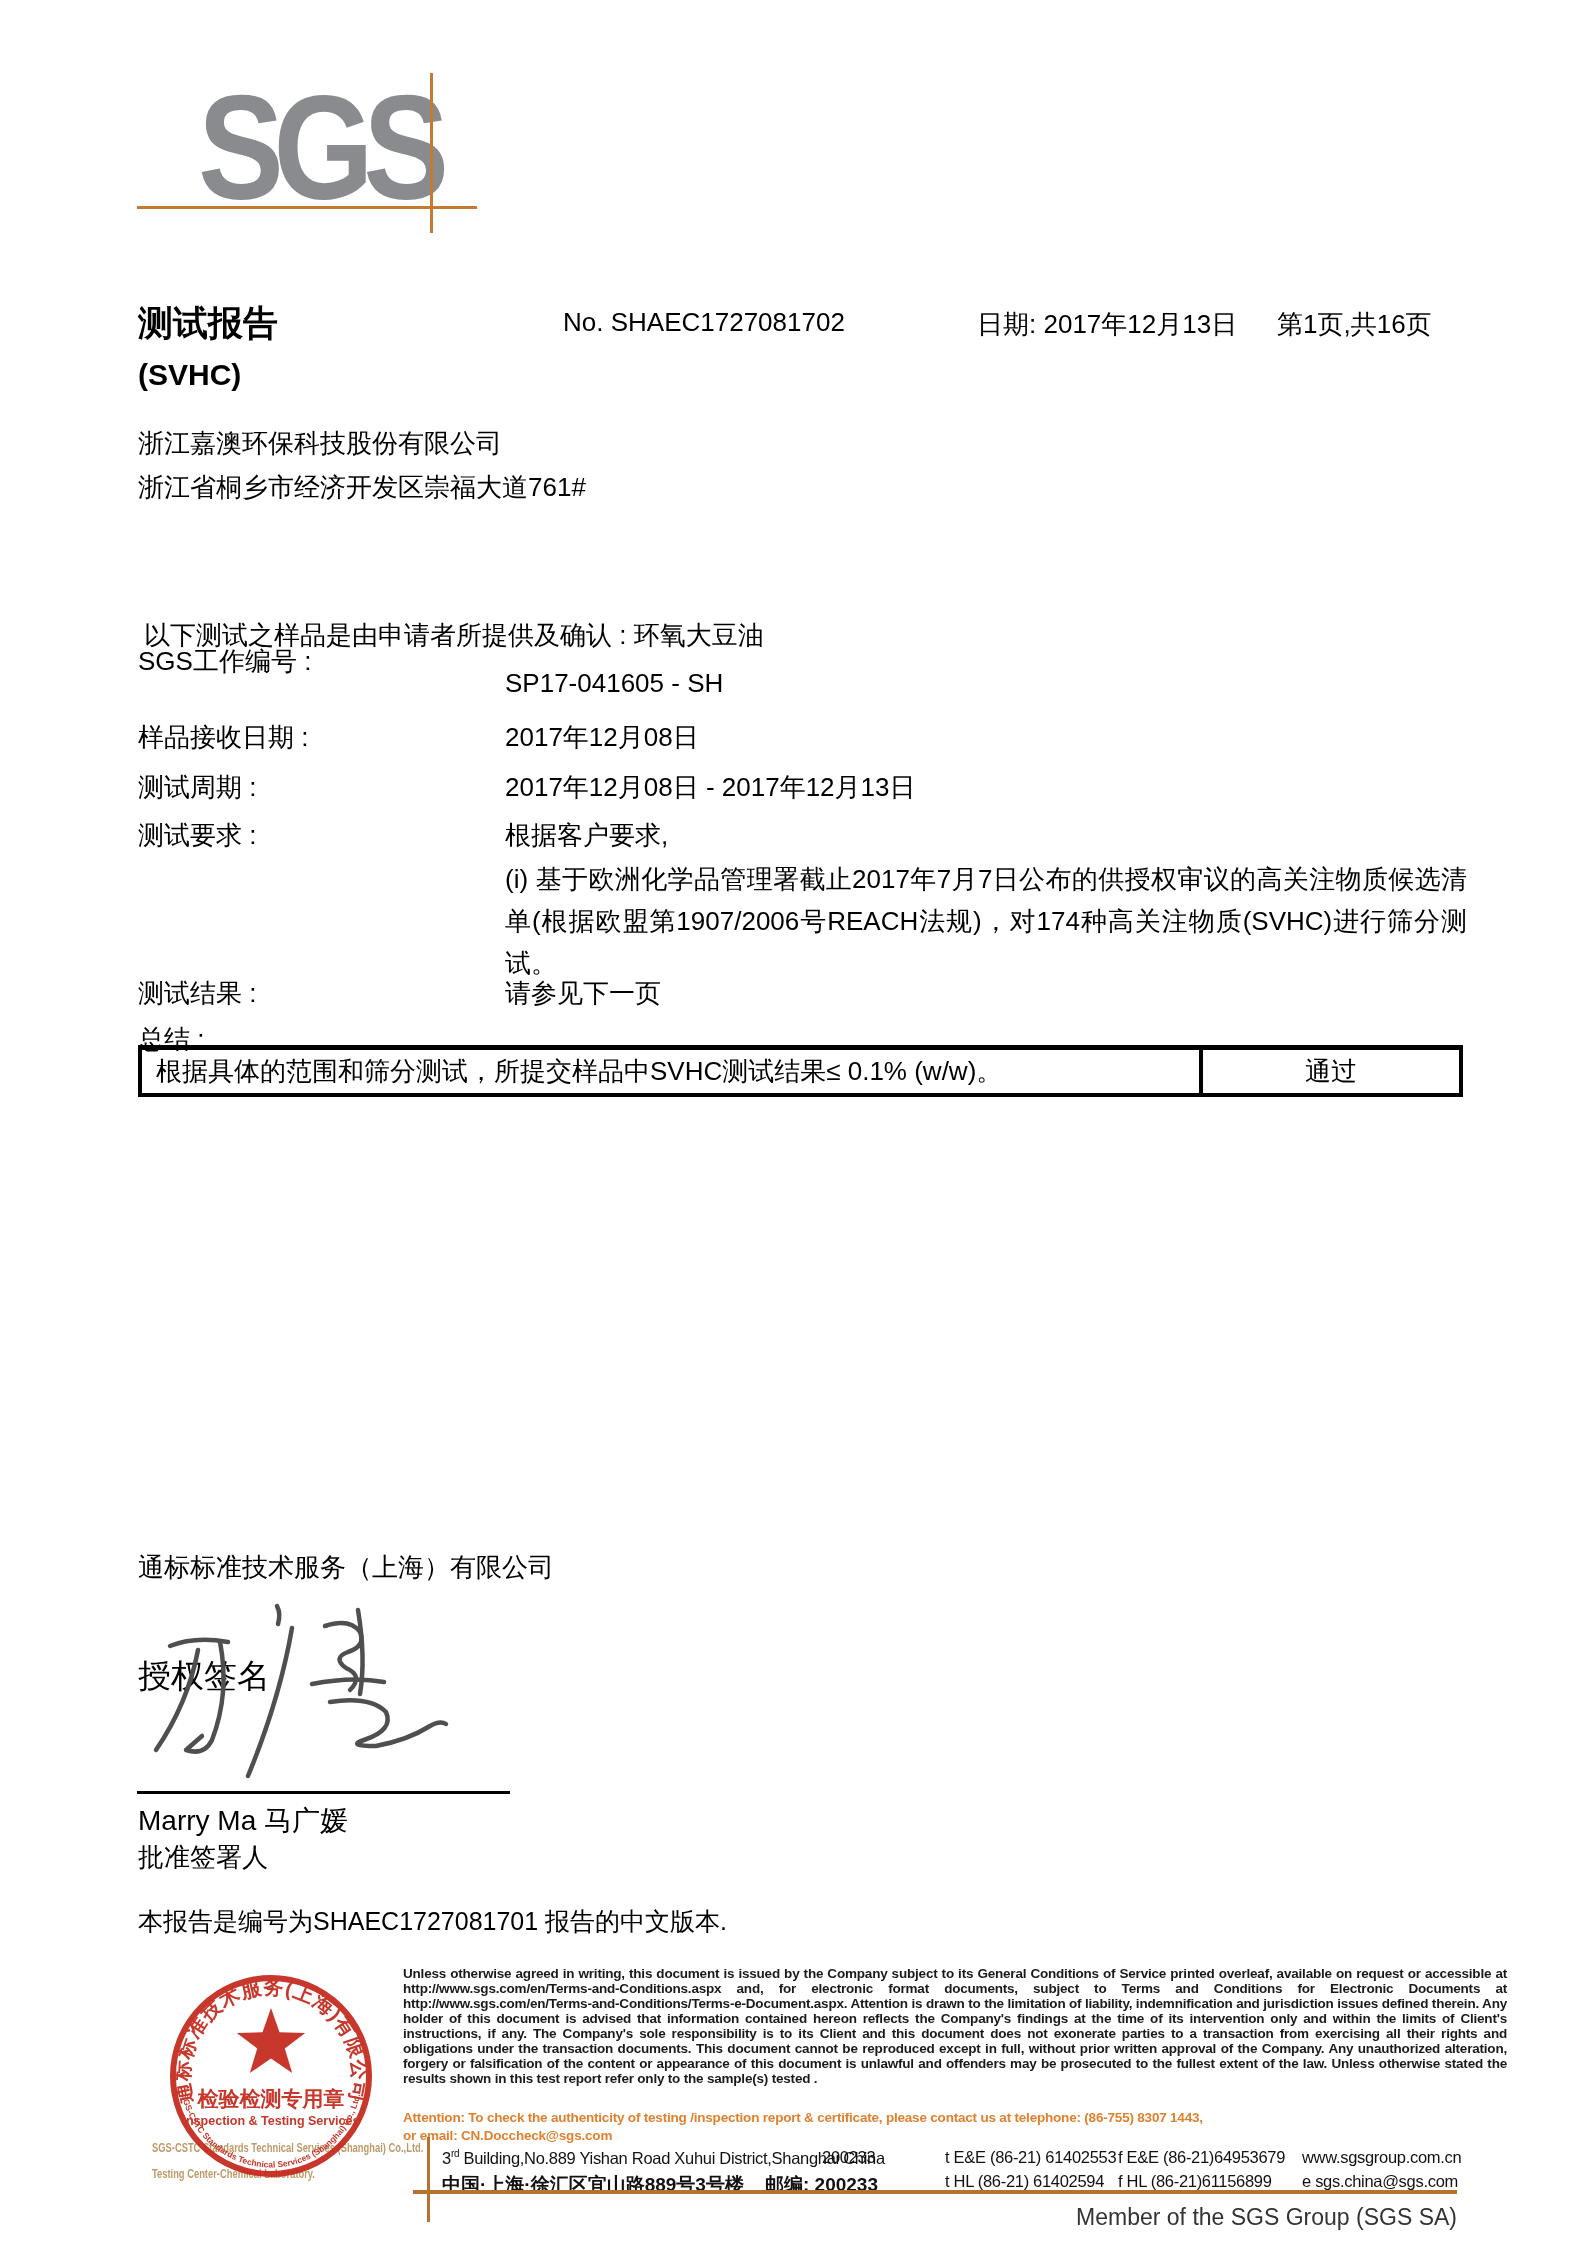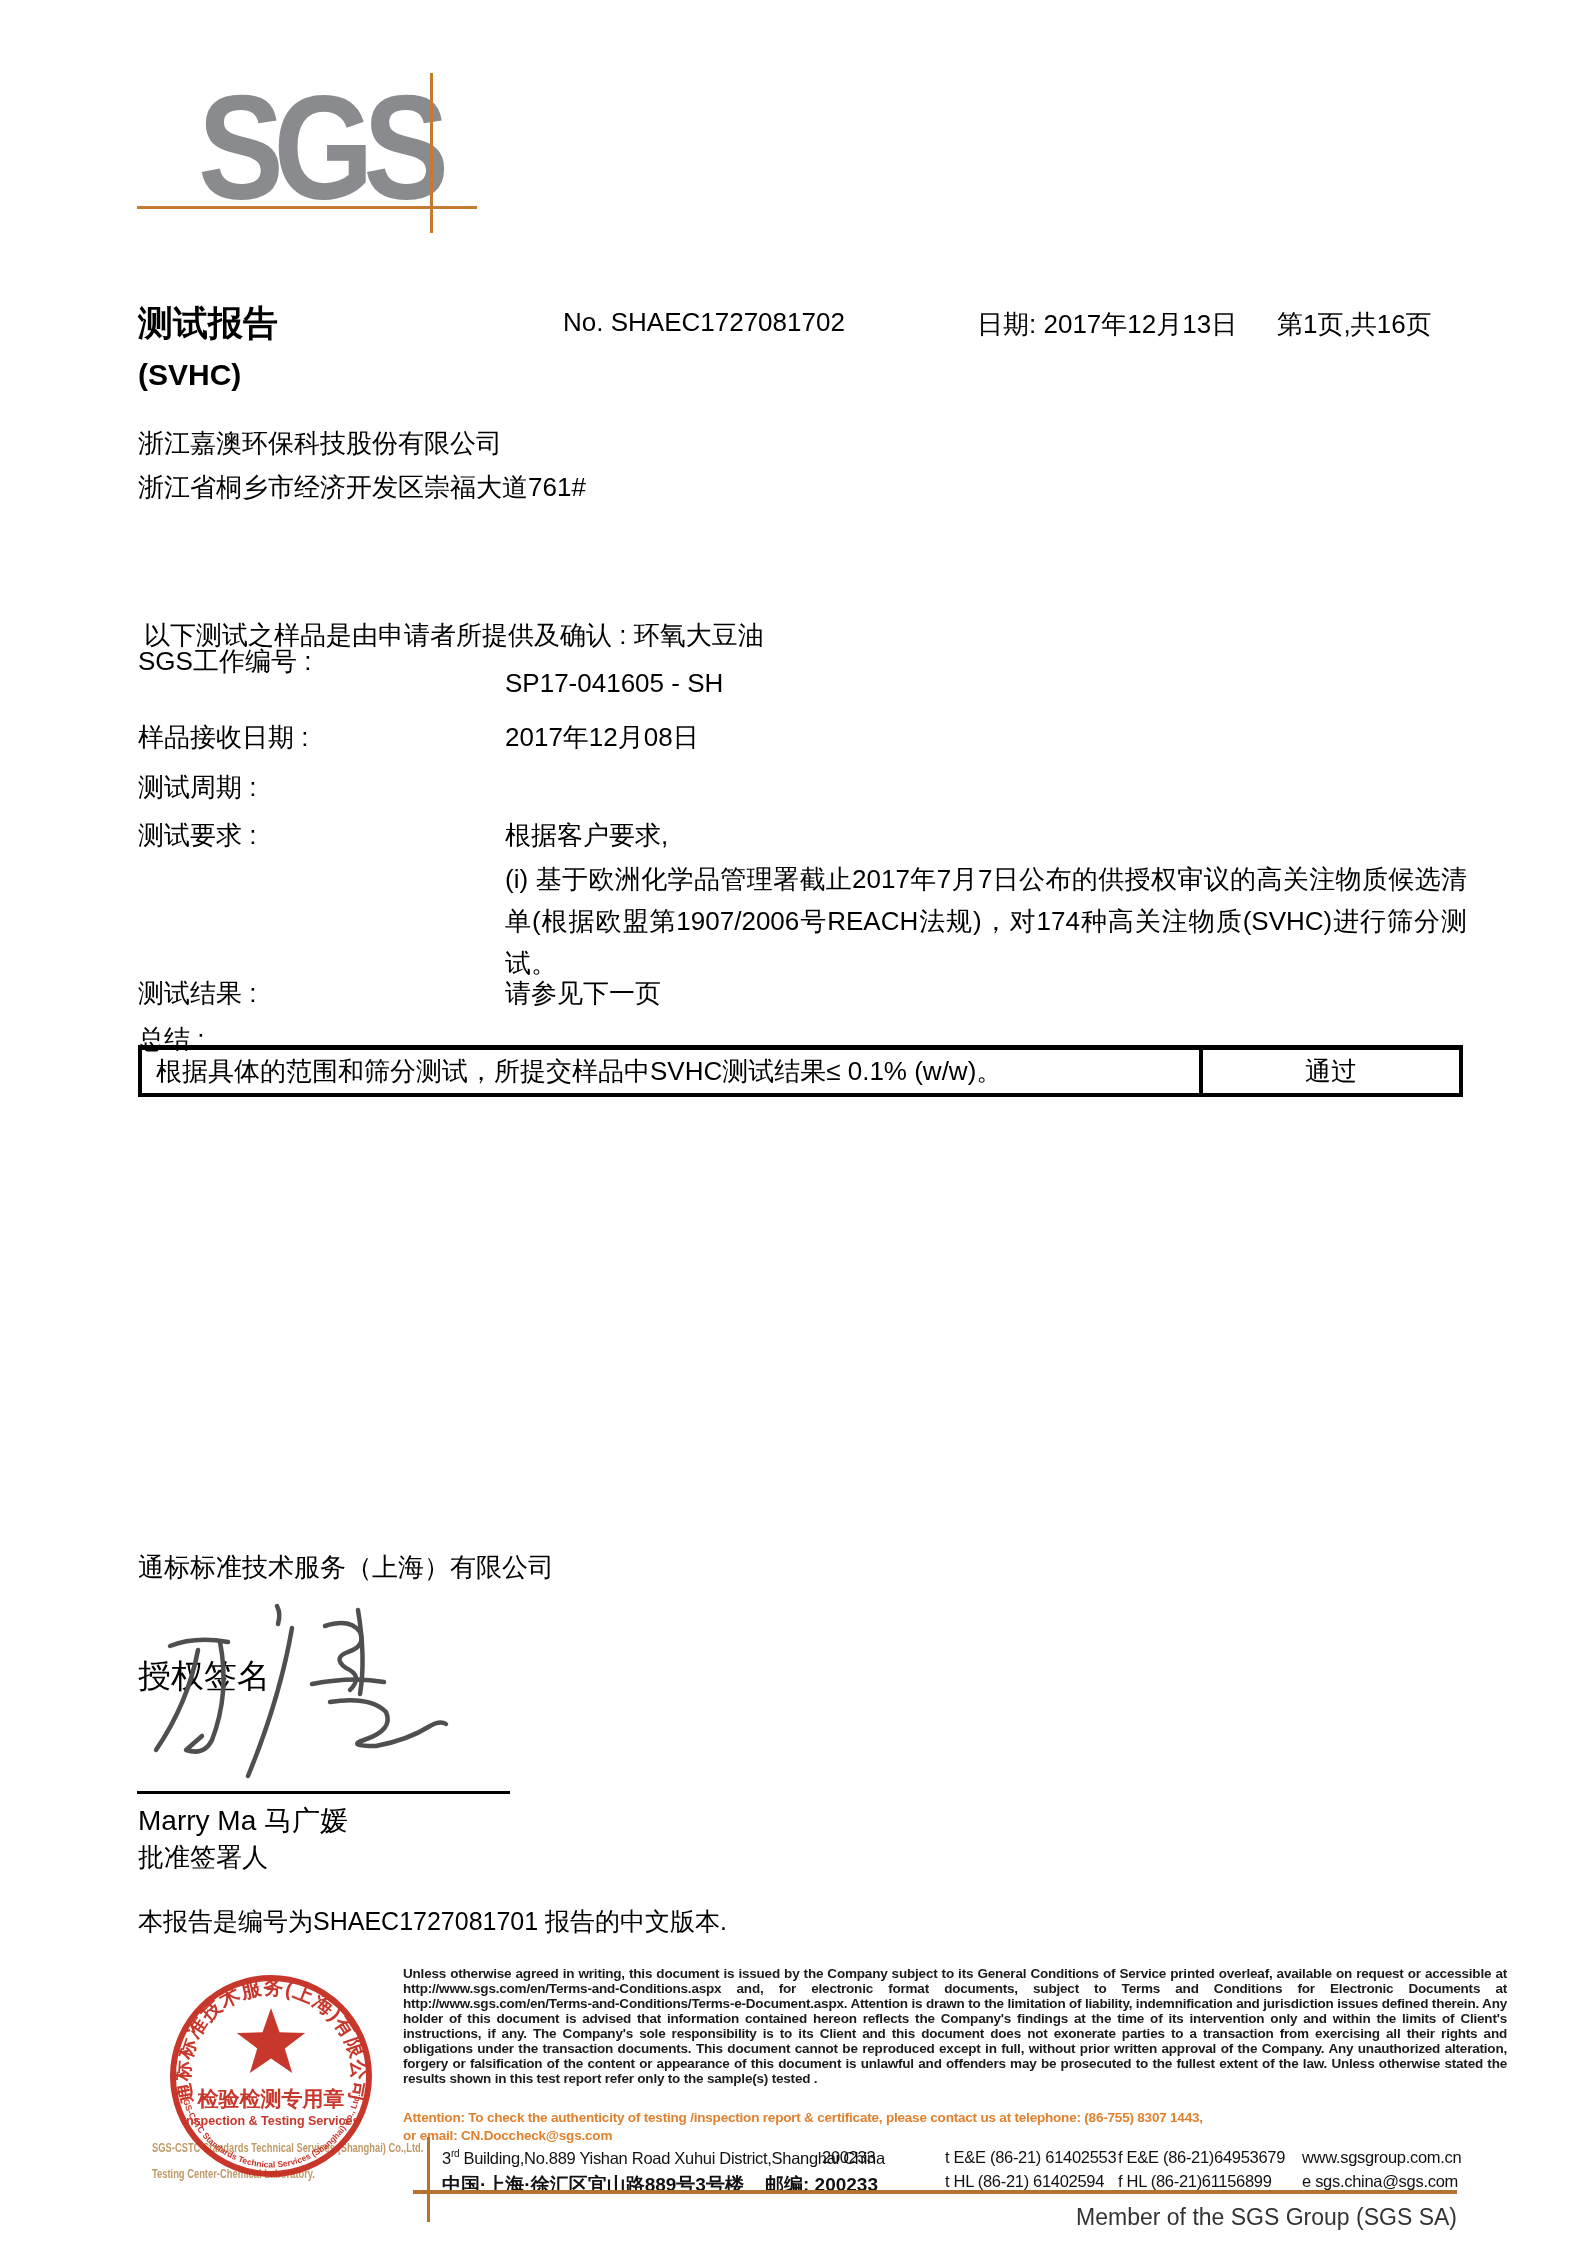--- a/index.html
+++ b/index.html
@@ -91,20 +91,21 @@
 
   <div class="abs intro">以下测试之样品是由申请者所提供及确认 : 环氧大豆油</div>
 
   <div class="abs row-label" style="top:644px">SGS工作编号 :</div>
   <div class="abs row-value" style="top:668px">SP17-041605 - SH</div>
 
   <div class="abs row-label" style="top:720px">样品接收日期 :</div>
   <div class="abs row-value" style="top:720px">2017年12月08日</div>
 
   <div class="abs row-label" style="top:770px">测试周期 :</div>
+  <div class="abs row-value" style="top:770px">2017年12月08日 - 2017年12月13日</div>
 
   <div class="abs row-label" style="top:818px">测试要求 :</div>
   <div class="abs row-value" style="top:818px">根据客户要求,</div>
 
   <div class="abs req-para">(i) 基于欧洲化学品管理署截止2017年7月7日公布的供授权审议的高关注物质候选清单(根据欧盟第1907/2006号REACH法规)，对174种高关注物质(SVHC)进行筛分测试。</div>
 
   <div class="abs row-label" style="top:976px">测试结果 :</div>
   <div class="abs row-value" style="top:976px">请参见下一页</div>
 
   <div class="abs summary-label">总结 :</div>

